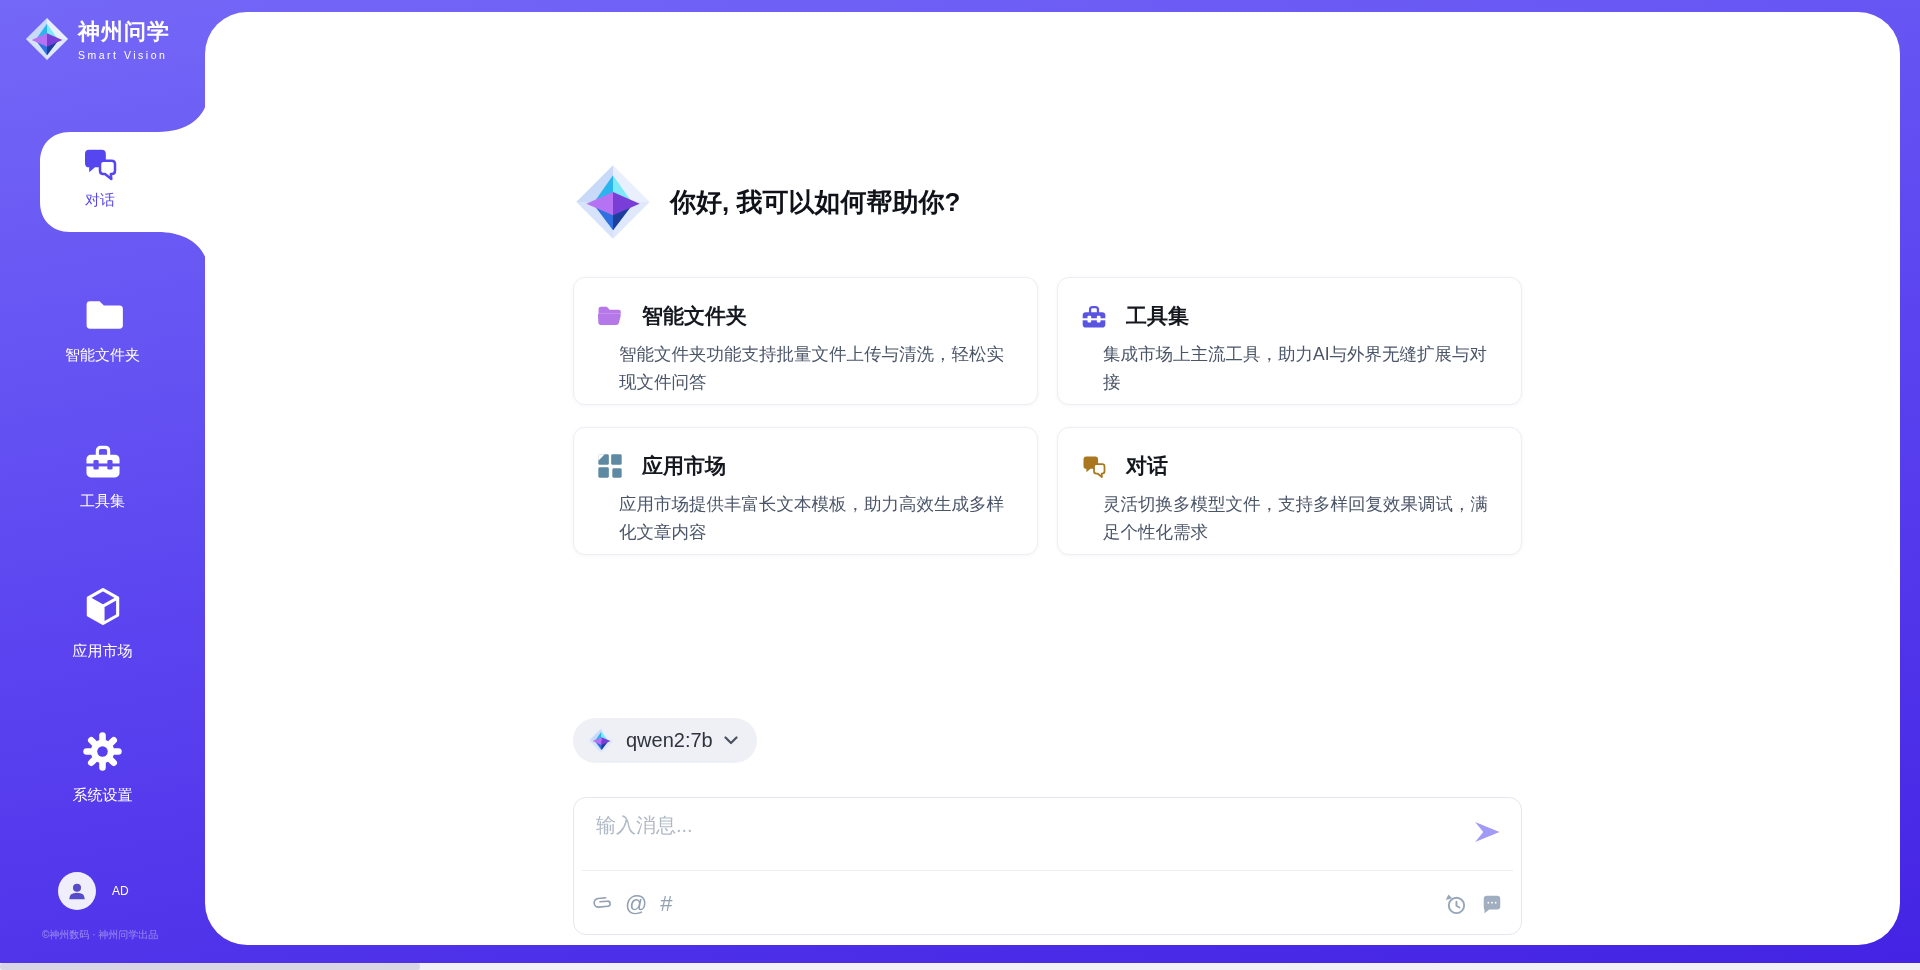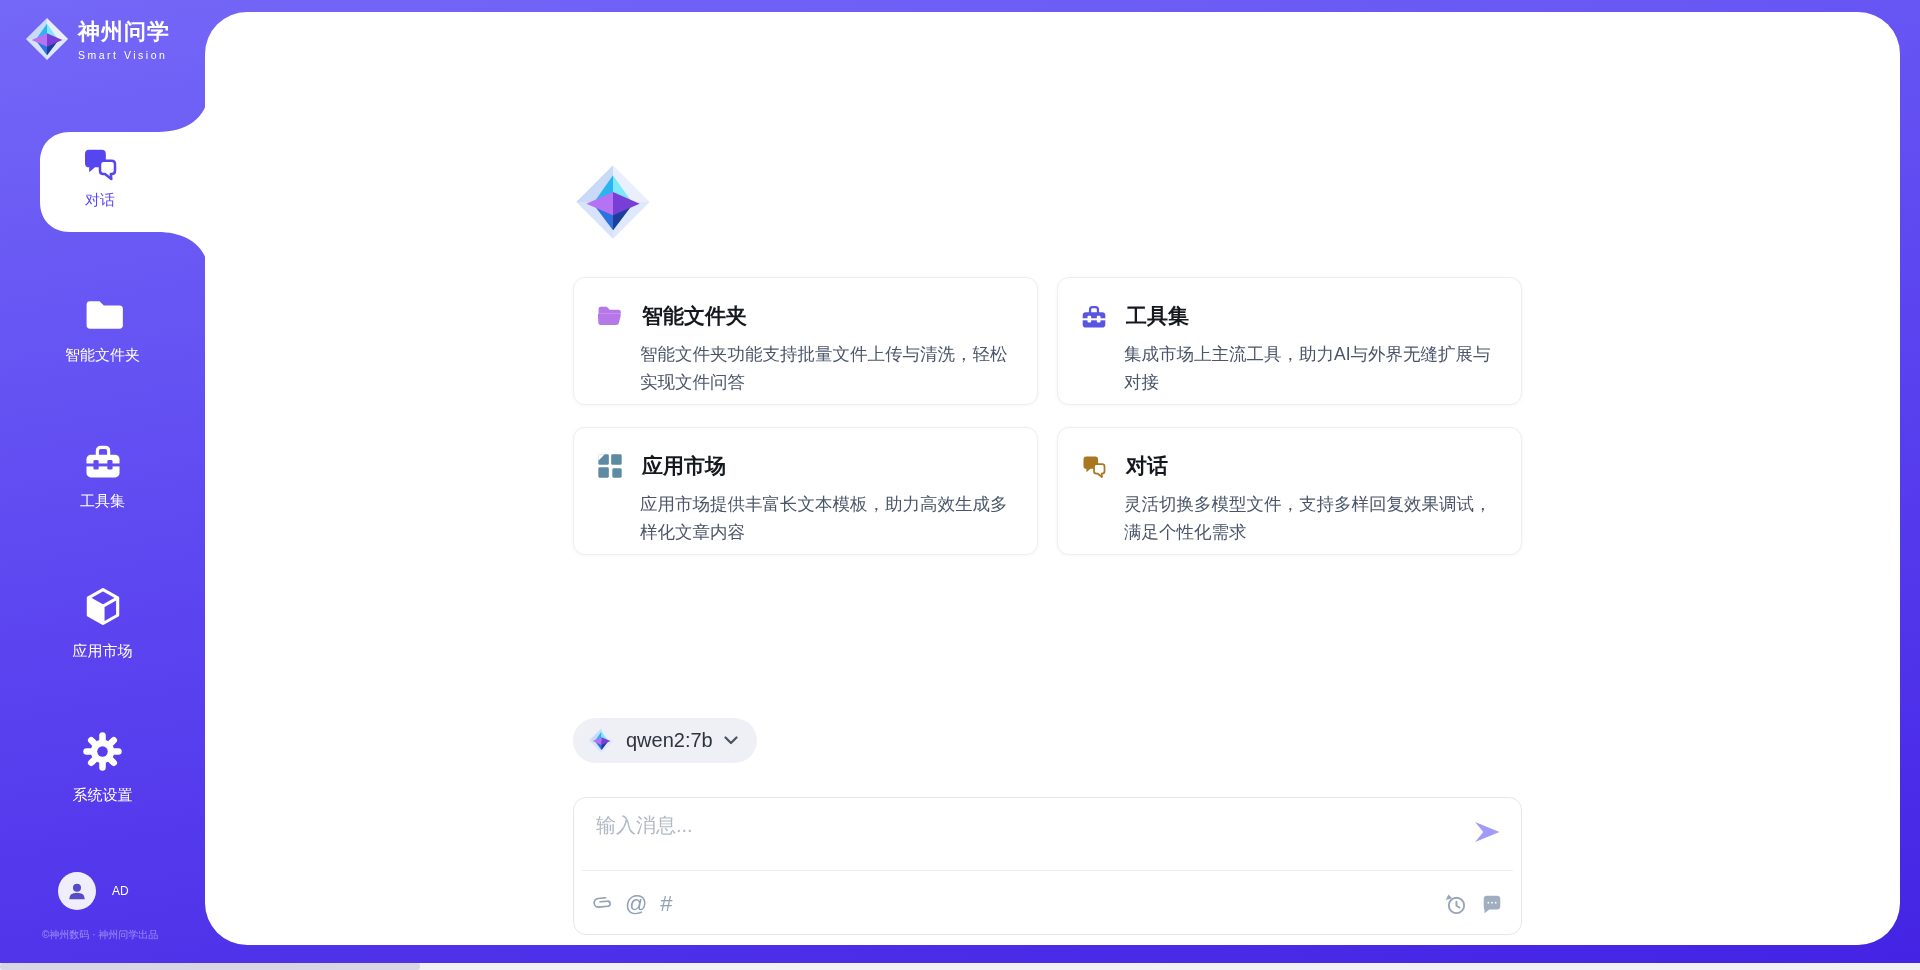--- a/index.html
+++ b/index.html
@@ -32,21 +32,21 @@
   .panel { position:absolute; left:205px; top:12px; width:1695px; height:933px; background:#fff; border-radius:42px; }
   .content { position:absolute; left:368px; top:0; width:950px; height:100%; }
 
   .greeting { position:absolute; top:150px; left:0; display:flex; align-items:center; gap:17px; }
   .greeting h1 { font-size:26px; font-weight:700; color:#101219; }
 
   .cards { position:absolute; top:265px; left:0; display:grid; grid-template-columns:465px 465px; column-gap:19px; row-gap:22px; }
   .card { width:465px; height:128px; background:#fff; border:1px solid #eceef4; border-radius:12px; padding:24px 20px 0 22px; box-shadow:0 1px 4px rgba(25,28,60,0.04); cursor:pointer; }
   .card-head { display:flex; align-items:center; gap:18px; }
   .card-title { font-size:21px; font-weight:700; color:#15181e; }
-  .card-desc { margin:10px 0 0 44px; font-size:17.5px; line-height:1.6; color:#4a5568; }
+  .card-desc { margin:10px 0 0 23px; font-size:17.5px; line-height:1.6; color:#4a5568; }
 
   .model-pill { position:absolute; top:706px; left:0; height:45px; display:inline-flex; align-items:center; gap:11px; padding:0 19px 0 15px; background:#eef0f5; border-radius:23px; cursor:pointer; }
   .model-name { font-size:20px; color:#2e333d; font-weight:500; }
 
   .composer { position:absolute; top:785px; left:0; width:949px; height:138px; border:1.5px solid #e4e7ee; border-radius:13px; background:#fff; }
   .composer input { position:absolute; left:22px; top:16px; width:820px; border:none; outline:none; font-size:20px; color:#3a4250; font-family:inherit; background:transparent; }
   .composer input::placeholder { color:#b0b9c6; }
   .send-btn { position:absolute; right:18px; top:19px; width:32px; height:32px; border:none; background:transparent; cursor:pointer; }
   .composer-divider { position:absolute; top:72px; left:8px; right:8px; height:1px; background:#eceef2; }
   .composer-bar { position:absolute; top:85px; left:18px; right:18px; height:42px; display:flex; align-items:center; justify-content:space-between; }
@@ -176,20 +176,21 @@
         <polygon points="24,2 2,24 24,24" fill="#c8daf8"></polygon>
         <polygon points="2,24 24,46 24,24" fill="#d6e3fa"></polygon>
         <polygon points="46,24 24,46 24,24" fill="#dfe9fb"></polygon>
         <polygon points="24,8 12,25 24,25" fill="#2ab5ef"></polygon>
         <polygon points="24,8 36,25 24,25" fill="#7de9f9"></polygon>
         <polygon points="12,25 36,25 24,41" fill="#2e71df"></polygon>
         <polygon points="24,25 36,25 24,41" fill="#1c3f9c"></polygon>
         <polygon points="8,25 24,18 24,32" fill="#b573f4"></polygon>
         <polygon points="40,25 24,18 24,32" fill="#7a3ed8"></polygon>
       </svg>
+      <h1>你好, 我可以如何帮助你?</h1>
     </div>
 
     <div class="cards">
 
       <div class="card">
         <div class="card-head">
           <svg width="28" height="26" viewBox="0 0 44 40">
             <path d="M4 9 q0-3.5 3.5-3.5 h9.5 l4.5 4.5 h14 q3.5 0 3.5 3.5 v3 H4 Z" fill="#b678e8"></path>
             <path d="M3 16.5 h33.5 q3.2 0 2.4 3 l-3 11.5 q-.8 3-4 3 H7.5 q-3.2 0-3.8-3 Z" fill="#b678e8"></path>
           </svg>

